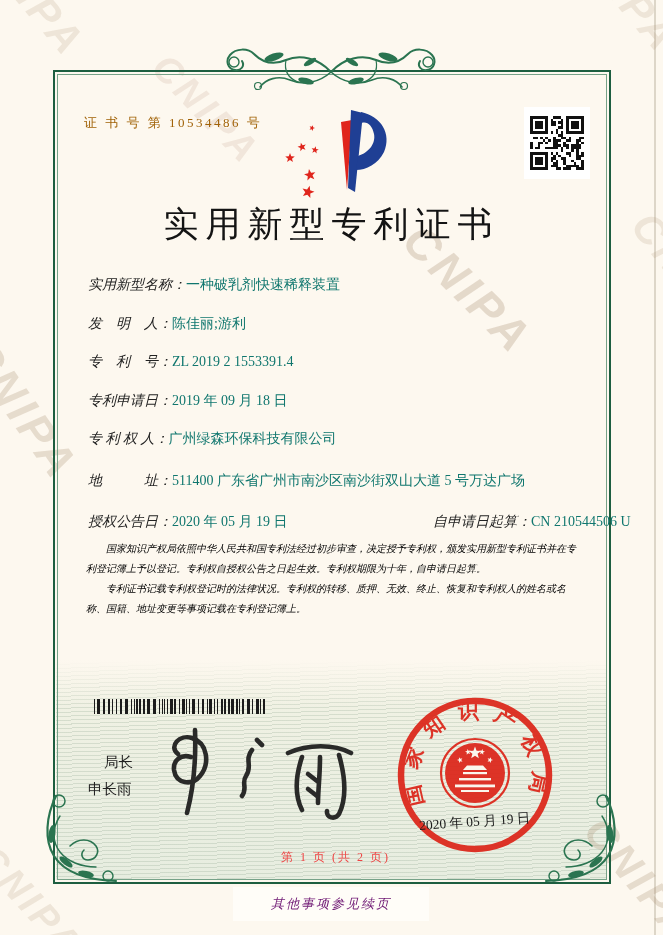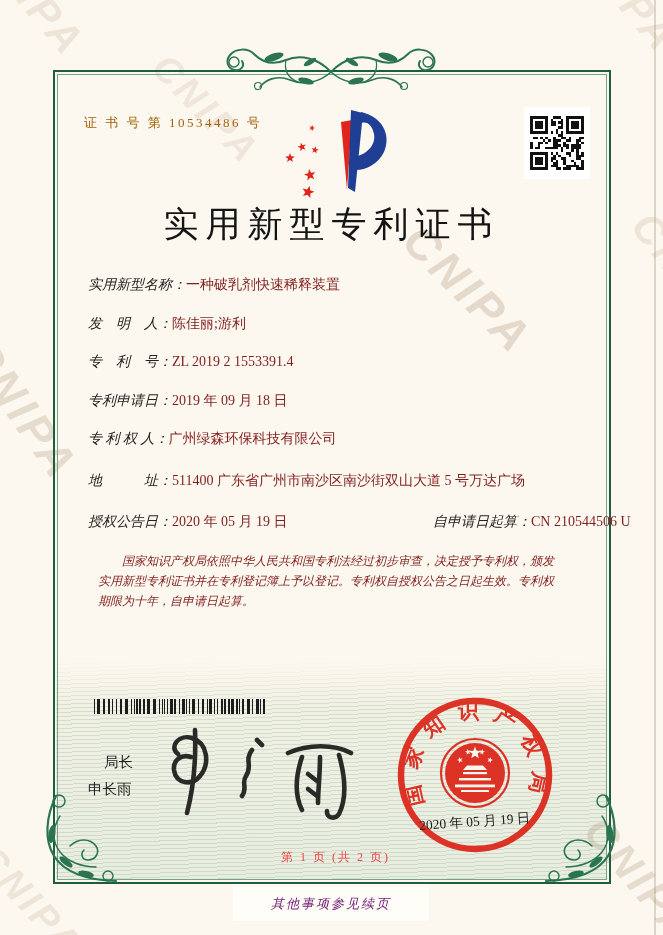--- a/index.html
+++ b/index.html
@@ -27,27 +27,27 @@
   .cert-no{position:absolute;left:84px;top:114px;font-size:13px;letter-spacing:2.5px;
       color:#a16207;z-index:5;}
   .logo{position:absolute;left:276px;top:96px;z-index:5;}
   .qr-box{position:absolute;left:524px;top:107px;width:66px;height:72px;background:#fff;
       z-index:5;display:flex;align-items:center;justify-content:center;}
   .title{position:absolute;left:0;right:0;top:201px;text-align:center;font-size:35px;
       font-weight:normal;letter-spacing:7px;color:#141414;z-index:5;}
   
   .row{position:absolute;left:88px;font-size:14px;line-height:19px;z-index:5;white-space:nowrap;}
   .row .lab{color:#222;font-style:italic;}
-  .row .val{color:#7f1d1d;}
+  .row .val{color:#0f766e;}
   .addr2{display:block;margin-left:84px;}
   .grant-no{position:absolute;left:345px;top:0;}
   
   .paras{position:absolute;left:86px;top:539px;width:490px;z-index:5;}
-  .paras p{margin:12px;font-size:12px;line-height:20px;text-indent:2em;font-style:italic;
-      color:#7f1d1d;}
+  .paras p{margin:0;font-size:10px;line-height:20px;text-indent:2em;font-style:italic;
+      color:#000000;}
   
   .barcode{position:absolute;left:94px;top:699px;z-index:5;}
   
   .director-label{position:absolute;left:104px;top:753px;font-size:14.5px;z-index:5;
       font-family:Liberation Sans, sans-serif;color:#222;}
   .director-name{position:absolute;left:88px;top:780px;font-size:14.5px;z-index:5;
       font-family:"Liberation Sans","DejaVu Sans",sans-serif;color:#222;text-align:right;}
   .sig{position:absolute;left:150px;top:726px;z-index:5;}
   
   .seal{position:absolute;left:393px;top:693px;z-index:6;}
@@ -291,20 +291,21 @@
   <div class="row" style="top:471px;">
     <span class="lab">地　　　址：</span><span class="val">511400 广东省广州市南沙区南沙街双山大道 5 号万达广场</span>
   </div>
   <div class="row" style="top:512px;width:490px;">
     <span class="lab">授权公告日：</span><span class="val">2020 年 05 月 19 日</span>
     <span class="grant-no"><span class="lab">自申请日起算：</span><span class="val">CN 210544506 U</span></span>
   </div>
 
   <div class="paras">
     <p>国家知识产权局依照中华人民共和国专利法经过初步审查，决定授予专利权，颁发实用新型专利证书并在专利登记簿上予以登记。专利权自授权公告之日起生效。专利权期限为十年，自申请日起算。</p>
+    <p>专利证书记载专利权登记时的法律状况。专利权的转移、质押、无效、终止、恢复和专利权人的姓名或名称、国籍、地址变更等事项记载在专利登记簿上。</p>
   </div>
 
   <svg class="barcode" id="barcode-svg" width="172" height="15" viewBox="0 0 172 15" shape-rendering="crispEdges">
       <rect x="0" y="0" width="1" height="15" fill="#1c1c1c"></rect>
       <rect x="3" y="0" width="3" height="15" fill="#1c1c1c"></rect>
       <rect x="9" y="0" width="2" height="15" fill="#1c1c1c"></rect>
       <rect x="14" y="0" width="2" height="15" fill="#1c1c1c"></rect>
       <rect x="18" y="0" width="1" height="15" fill="#1c1c1c"></rect>
       <rect x="22" y="0" width="1" height="15" fill="#1c1c1c"></rect>
       <rect x="26" y="0" width="2" height="15" fill="#1c1c1c"></rect>

